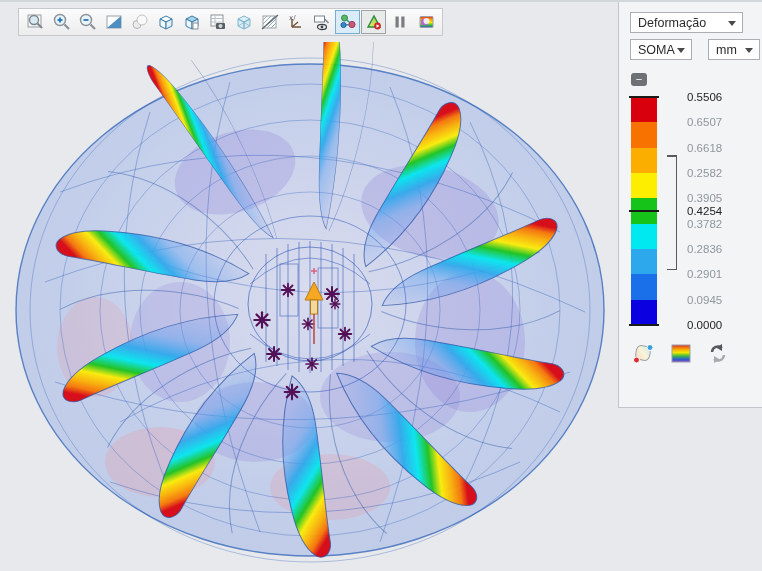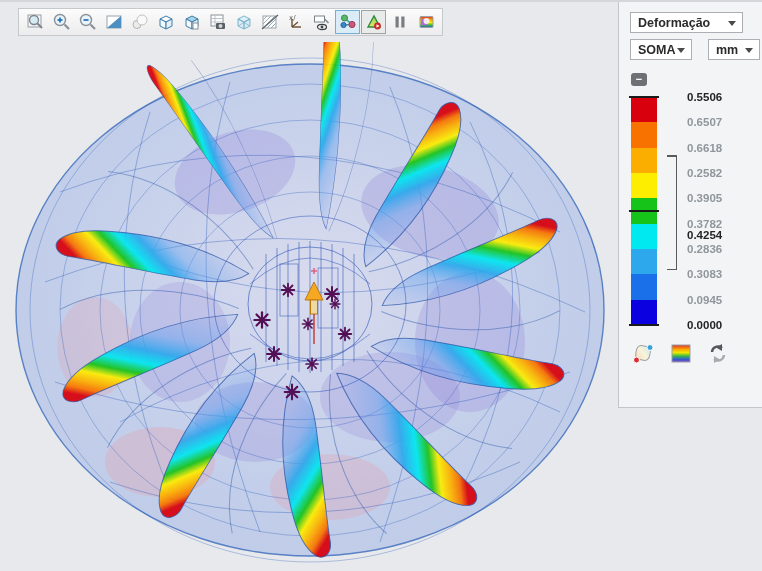--- a/index.html
+++ b/index.html
@@ -3,21 +3,21 @@
 <meta charset="utf-8">
 <style>
   html,body{margin:0;padding:0;}
   .app{position:relative;width:762px;height:571px;background:#e8e9ec;font-family:"Liberation Sans",sans-serif;overflow:hidden;border-top:2px solid #d4d7da;box-sizing:border-box;}
   
   .toolbar{position:absolute;left:18px;top:6px;height:28px;display:flex;align-items:center;gap:1px;padding:1px 4px;background:linear-gradient(#fcfcfc,#ececee);border:1px solid #c5c9cc;box-sizing:border-box;}
   .tbtn{width:25px;height:24px;display:flex;align-items:center;justify-content:center;box-sizing:border-box;border:1px solid transparent;}
   .tbtn.selected{background:#d9ecf8;border-color:#74aed4;}
   .tbtn.framed{background:#e9eaea;border-color:#9fa3a6;}
   
-  .panel{position:absolute;left:618px;top:-1px;width:145px;height:407px;background:#f3f4f6;border:1px solid #c2c6ca;box-sizing:border-box;padding:10px 19px 0 11px;font-weight:bold;}
+  .panel{position:absolute;left:618px;top:-1px;width:145px;height:407px;background:#f3f4f6;border:1px solid #c2c6ca;box-sizing:border-box;padding:10px 19px 0 11px;}
   .dd{background:#fff;border:1px solid #abafb4;height:21px;display:flex;align-items:center;padding:0 7px;font-size:12.5px;color:#2b2b2b;position:relative;margin-bottom:6px;box-sizing:border-box;}
   .dd .arr{position:absolute;right:6px;top:8px;width:0;height:0;border-left:4px solid transparent;border-right:4px solid transparent;border-top:5px solid #4a4a4a;}
   .dd-row{display:flex;gap:16px;}
   .dd.small{flex:0 0 62px;}
   .dd.tiny{flex:0 0 52px;}
   .collapse-btn{width:16px;height:13px;background:#6d7175;border-radius:3px;margin:7px 0 11px 1px;color:#fff;display:flex;align-items:center;justify-content:center;font-size:11px;line-height:1;cursor:default;}
   
   .legend{position:relative;height:228px;margin-top:4px;margin-left:1px;}
   .colorbar{position:absolute;left:0;top:0;width:26px;height:100%;display:flex;flex-direction:column;}
   .seg{flex:1;}
@@ -367,24 +367,24 @@
         <div class="cbline m"></div>
         <div class="cbline b"></div>
       </div>
       <div class="bracket"></div>
       <div class="legend-labels">
           <div class="lgl strong" style="top: 0%;">0.5506</div>
           <div class="lgl" style="top: 11.11%;">0.6507</div>
           <div class="lgl" style="top: 22.22%; text-align: center;">0.6618</div>
           <div class="lgl" style="top: 33.33%;">0.2582</div>
           <div class="lgl" style="top: 44.44%;">0.3905</div>
-          <div class="lgl strong" style="top: 50%; margin-top: 24px;">0.4254</div>
+          <div class="lgl strong" style="top: 50%;">0.4254</div>
           <div class="lgl" style="top: 55.56%;">0.3782</div>
           <div class="lgl" style="top: 66.67%;">0.2836</div>
-          <div class="lgl" style="top: 77.78%;">0.3083</div>
+          <div class="lgl" style="top: 77.78%;">0.2901</div>
           <div class="lgl" style="top: 88.89%;">0.0945</div>
           <div class="lgl strong" style="top: 100%;">0.0000</div>
         </div>
     </div>
 
     <div class="legend-footer">
       <div class="lf-btn">
         <svg width="24" height="24">
             <defs>
               <linearGradient id="blb" x1="0" y1="1" x2="1" y2="0">

